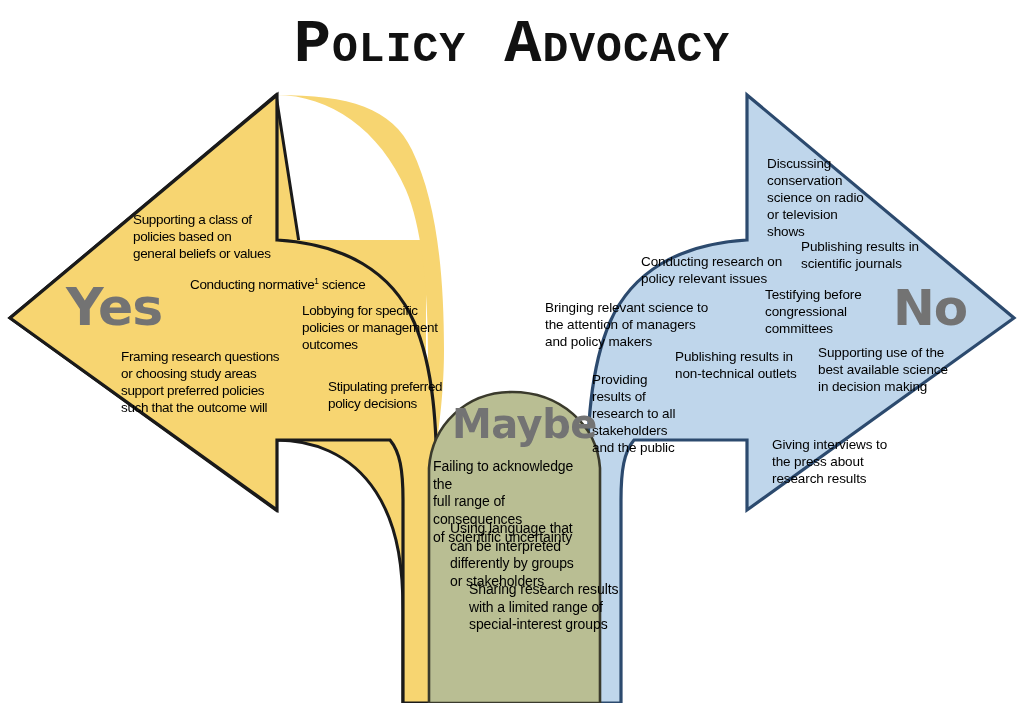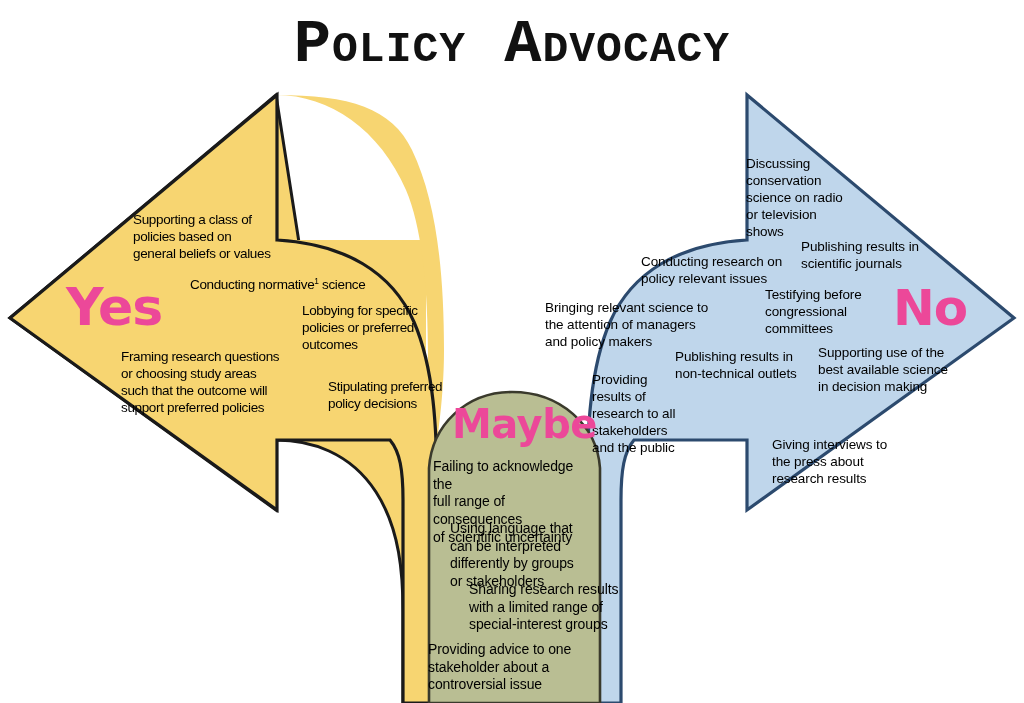--- a/index.html
+++ b/index.html
@@ -43,21 +43,21 @@
     color: #111111;
     font-variant: small-caps;
     line-height: 1.05;
   }
 
   
   .big-label {
     position: absolute;
     font-family: "DejaVu Sans", sans-serif;
     font-weight: 700;
-    color: #ec4899;
+    color: #737373;
     line-height: 1;
     white-space: nowrap;
   }
   .label-yes {
     left: 66px;
     top: 281px;
     font-size: 52px;
     letter-spacing: -1px;
   }
   .label-no {
@@ -101,21 +101,21 @@
   }
 
   
   #y-item-0 { left: 133px; top: 211px; width: 190px; }
   #y-item-1 { left: 190px; top: 276px; width: 230px; }
   #y-item-2 { left: 302px; top: 302px; width: 170px; }
   #y-item-3 { left: 121px; top: 348px; width: 230px; }
   #y-item-4 { left: 328px; top: 378px; width: 160px; }
 
   
-  #b-item-0 { left: 746px; top: 155px; width: 112px; }
+  #b-item-0 { left: 767px; top: 155px; width: 112px; }
   #b-item-1 { left: 641px; top: 253px; width: 160px; }
   #b-item-2 { left: 801px; top: 238px; width: 130px; }
   #b-item-3 { left: 545px; top: 299px; width: 180px; }
   #b-item-4 { left: 765px; top: 286px; width: 110px; }
   #b-item-5 { left: 675px; top: 348px; width: 135px; }
   #b-item-6 { left: 818px; top: 344px; width: 130px; }
   #b-item-7 { left: 592px; top: 371px; width: 92px; }
   #b-item-8 { left: 772px; top: 400px; width: 120px; margin-top: 36px; }
 
   
@@ -227,29 +227,29 @@
     <span class="ln">policies based on</span>
     <span class="ln">general beliefs or values</span>
   </div>
 
   <div class="item yellow" id="y-item-1">
     <span class="ln"><span>Conducting normative<sup>1</sup> science</span></span>
   </div>
 
   <div class="item yellow" id="y-item-2">
     <span class="ln">Lobbying for specific</span>
-    <span class="ln">policies or preferred</span>
+    <span class="ln">policies or management</span>
     <span class="ln">outcomes</span>
   </div>
 
   <div class="item yellow" id="y-item-3">
     <span class="ln">Framing research questions</span>
     <span class="ln">or choosing study areas</span>
+    <span class="ln">support preferred policies</span>
     <span class="ln">such that the outcome will</span>
-    <span class="ln">support preferred policies</span>
   </div>
 
   <div class="item yellow" id="y-item-4">
     <span class="ln">Stipulating preferred</span>
     <span class="ln">policy decisions</span>
   </div>
 
   <div class="big-label label-no">No</div>
 
   <div class="item blue" id="b-item-0">
@@ -321,19 +321,14 @@
     <span class="ln">differently by groups</span>
     <span class="ln">or stakeholders</span>
   </div>
 
   <div class="item green" id="g-item-2">
     <span class="ln">Sharing research results</span>
     <span class="ln">with a limited range of</span>
     <span class="ln">special-interest groups</span>
   </div>
 
-  <div class="item green" id="g-item-3">
-    <span class="ln">Providing advice to one</span>
-    <span class="ln">stakeholder about a</span>
-    <span class="ln">controversial issue</span>
-  </div>
 
 </div>
 
 </body></html>

